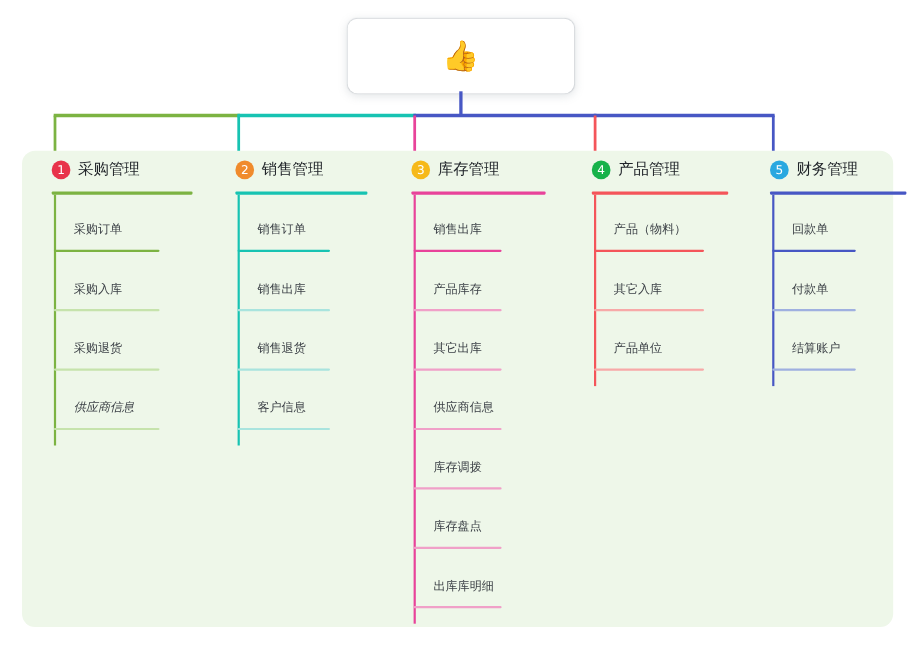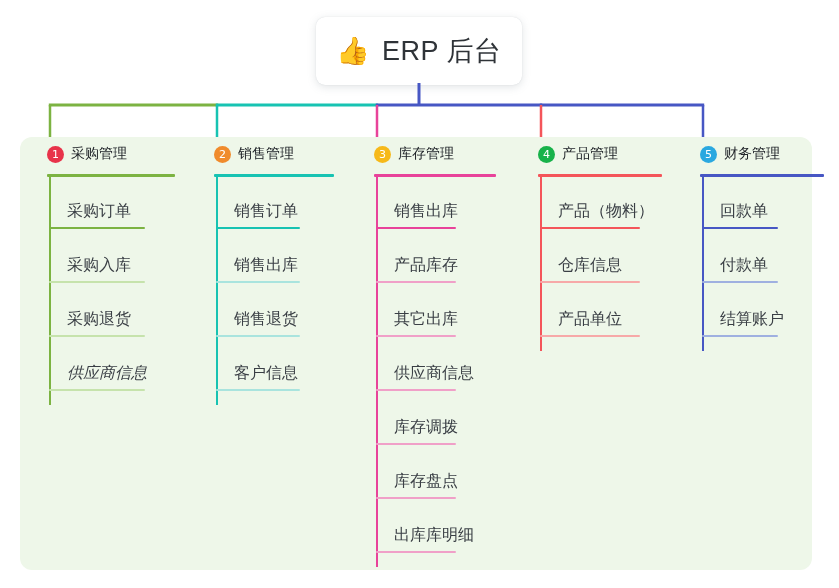--- a/index.html
+++ b/index.html
@@ -117,40 +117,39 @@
   
   .leaf {
     position: absolute;
     left: 20px;
     height: 54px;
   }
   .leaf-label {
     position: absolute;
     left: 18px;
     top: 24px;
-    font-size: 16px;
+    font-size: 11px;
     color: #3a3f45;
     white-space: nowrap;
   }
   .leaf-rule {
     position: absolute;
     left: 0px;
     top: 50px;
     height: 2px;
     border-radius: 1px;
   }
 </style>
 </head>
 <body>
 
 <div id="stage">
 
   <div class="root-card">
     <span class="root-emoji">👍</span>
-    <span class="root-title">ERP 后台</span>
   </div>
 
   <svg id="connectors" viewBox="0 0 839 588" width="839" height="588">
       <line x1="419" y1="83" x2="419" y2="105" stroke="#4757c4" stroke-width="3" stroke-linecap="butt"></line>
       <line x1="48.8" y1="105" x2="218.2" y2="105" stroke="#7cb342" stroke-width="3" stroke-linecap="butt"></line>
       <line x1="215.8" y1="105" x2="378.2" y2="105" stroke="#17c3b2" stroke-width="3" stroke-linecap="butt"></line>
       <line x1="375.8" y1="105" x2="542.2" y2="105" stroke="#4757c4" stroke-width="3" stroke-linecap="butt"></line>
       <line x1="539.8" y1="105" x2="704.2" y2="105" stroke="#4757c4" stroke-width="3" stroke-linecap="butt"></line>
       <line x1="50" y1="105" x2="50" y2="152" stroke="#7cb342" stroke-width="2.5" stroke-linecap="butt"></line>
       <line x1="217" y1="105" x2="217" y2="152" stroke="#17c3b2" stroke-width="2.5" stroke-linecap="butt"></line>
@@ -251,21 +250,21 @@
           <span class="badge" style="background: rgb(23, 178, 74);">4</span>
           <span class="col-title">产品管理</span>
         </div>
         <div class="head-rule" style="width: 124px; background: rgb(244, 85, 90);"></div>
         <div class="spine" style="height: 174px; background: rgb(244, 85, 90);"></div>
         <div class="leaf" style="top: 40px; width: 120px; padding-left: 26px;">
           <div class="leaf-label">产品（物料）</div>
           <div class="leaf-rule" style="width: 100px; background: rgb(244, 85, 90);"></div>
         </div>
         <div class="leaf" style="top: 94px; width: 120px;">
-          <div class="leaf-label">仓库信息</div>
+          <div class="leaf-label">其它入库</div>
           <div class="leaf-rule" style="width: 100px; background: rgb(247, 169, 168);"></div>
         </div>
         <div class="leaf" style="top: 148px; width: 120px;">
           <div class="leaf-label">产品单位</div>
           <div class="leaf-rule" style="width: 100px; background: rgb(247, 169, 168);"></div>
         </div>
       </div>
       <div class="col" style="left: 682px;">
         <div class="col-head">
           <span class="badge" style="background: rgb(42, 168, 224);">5</span>

